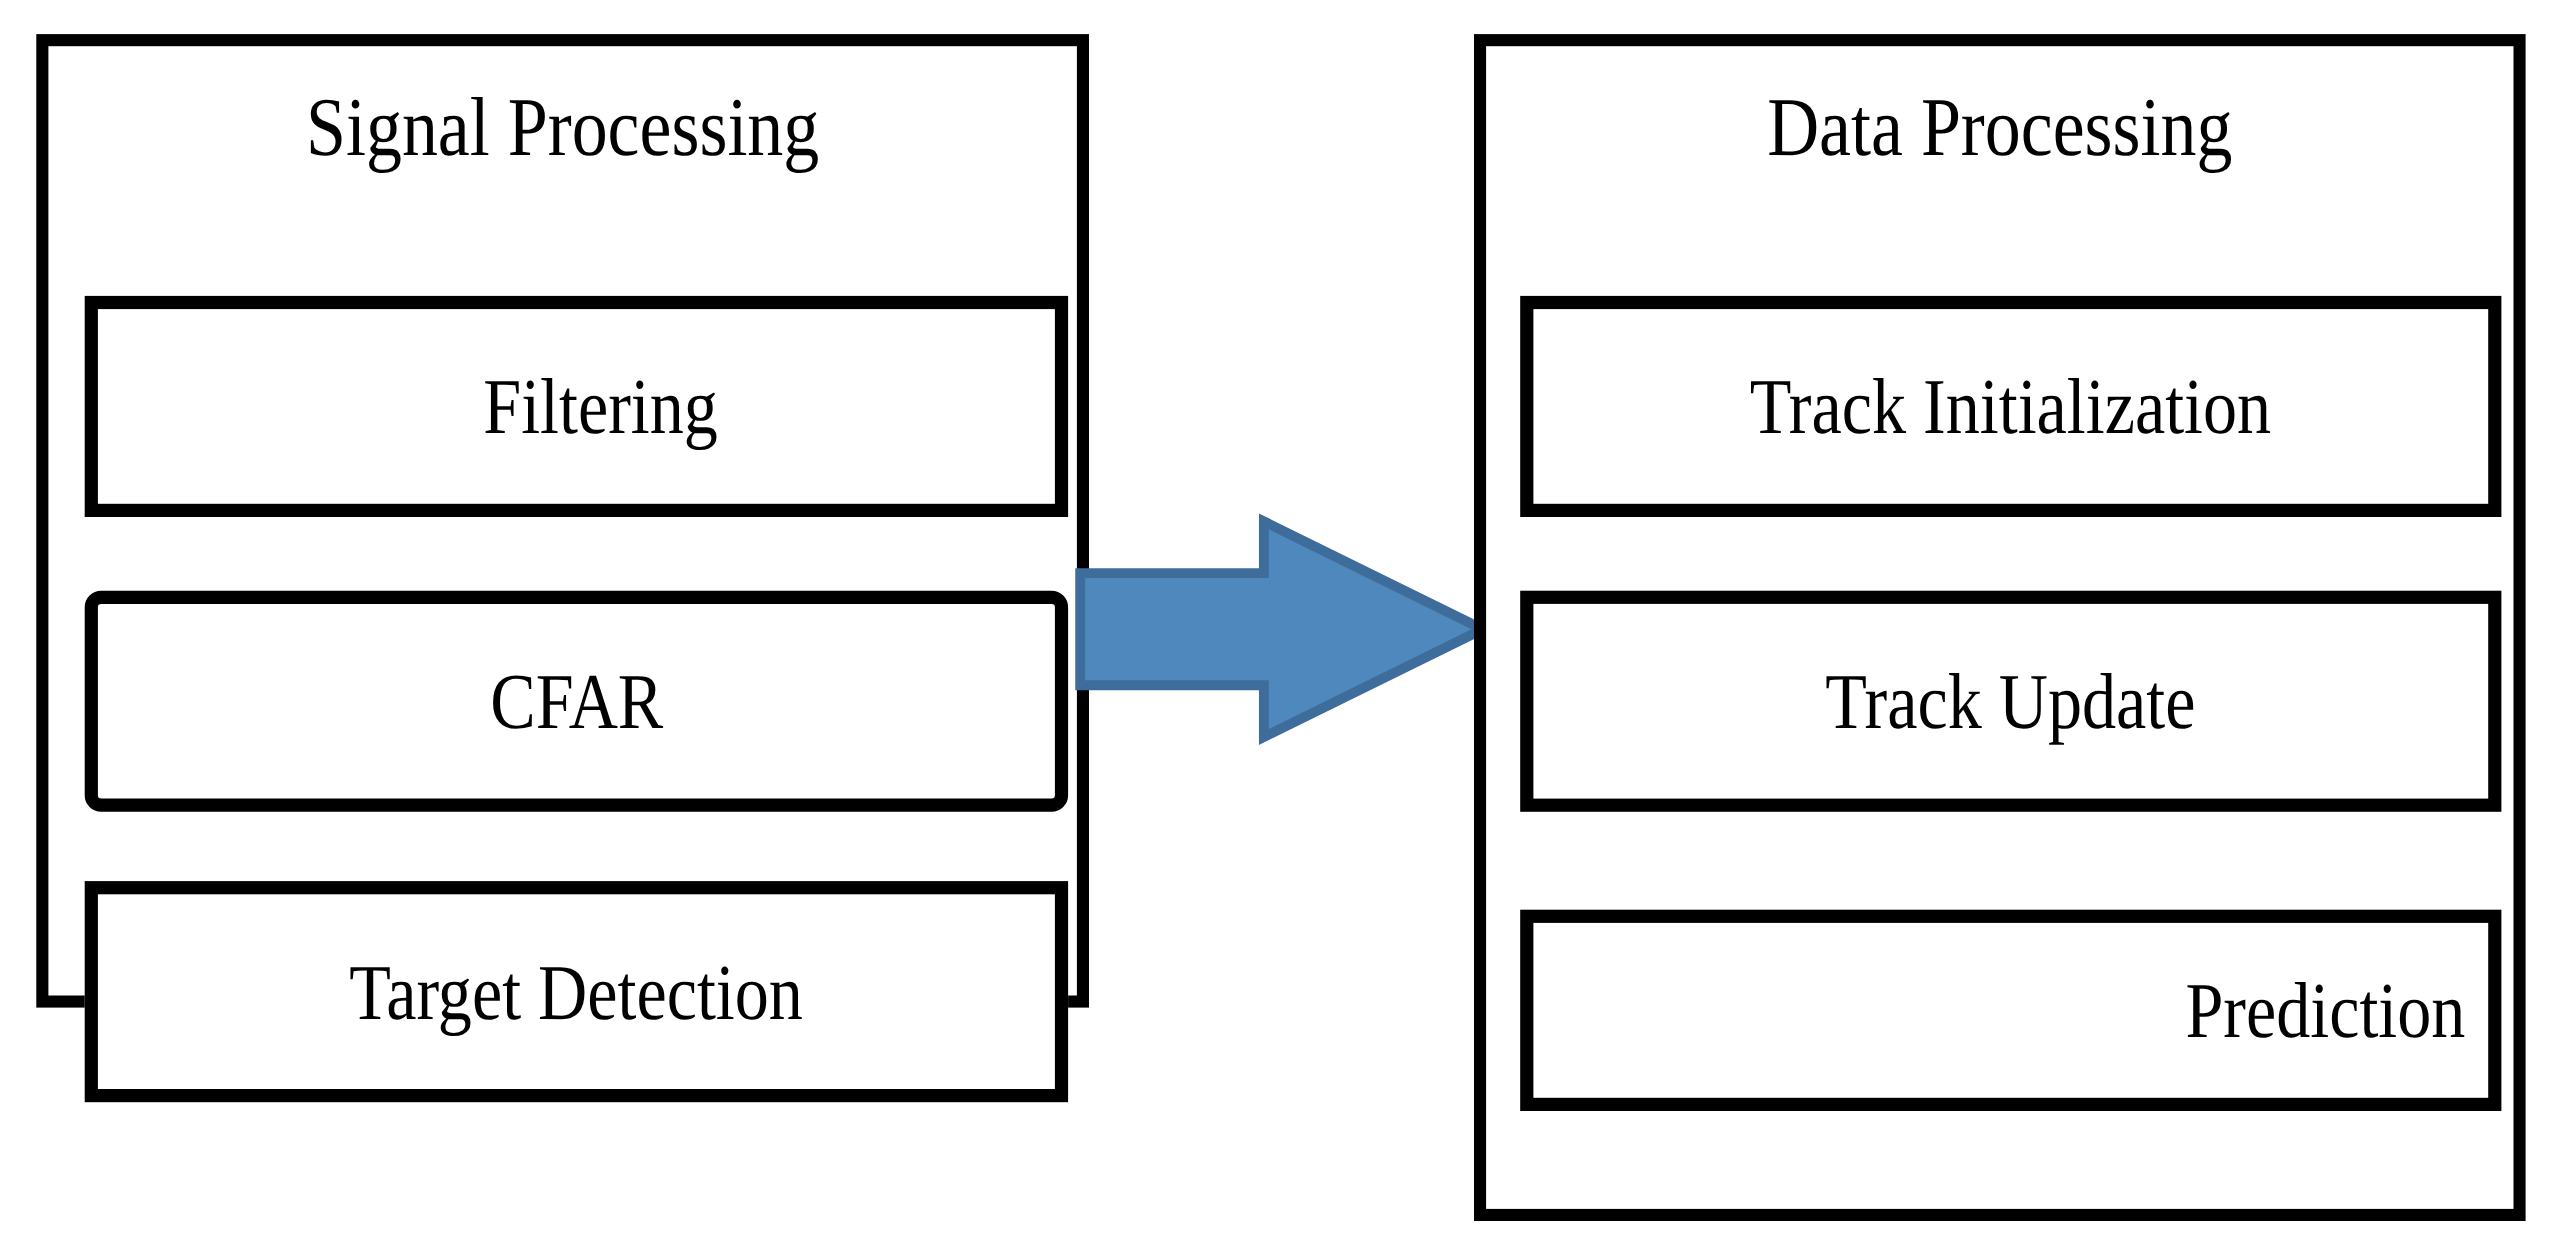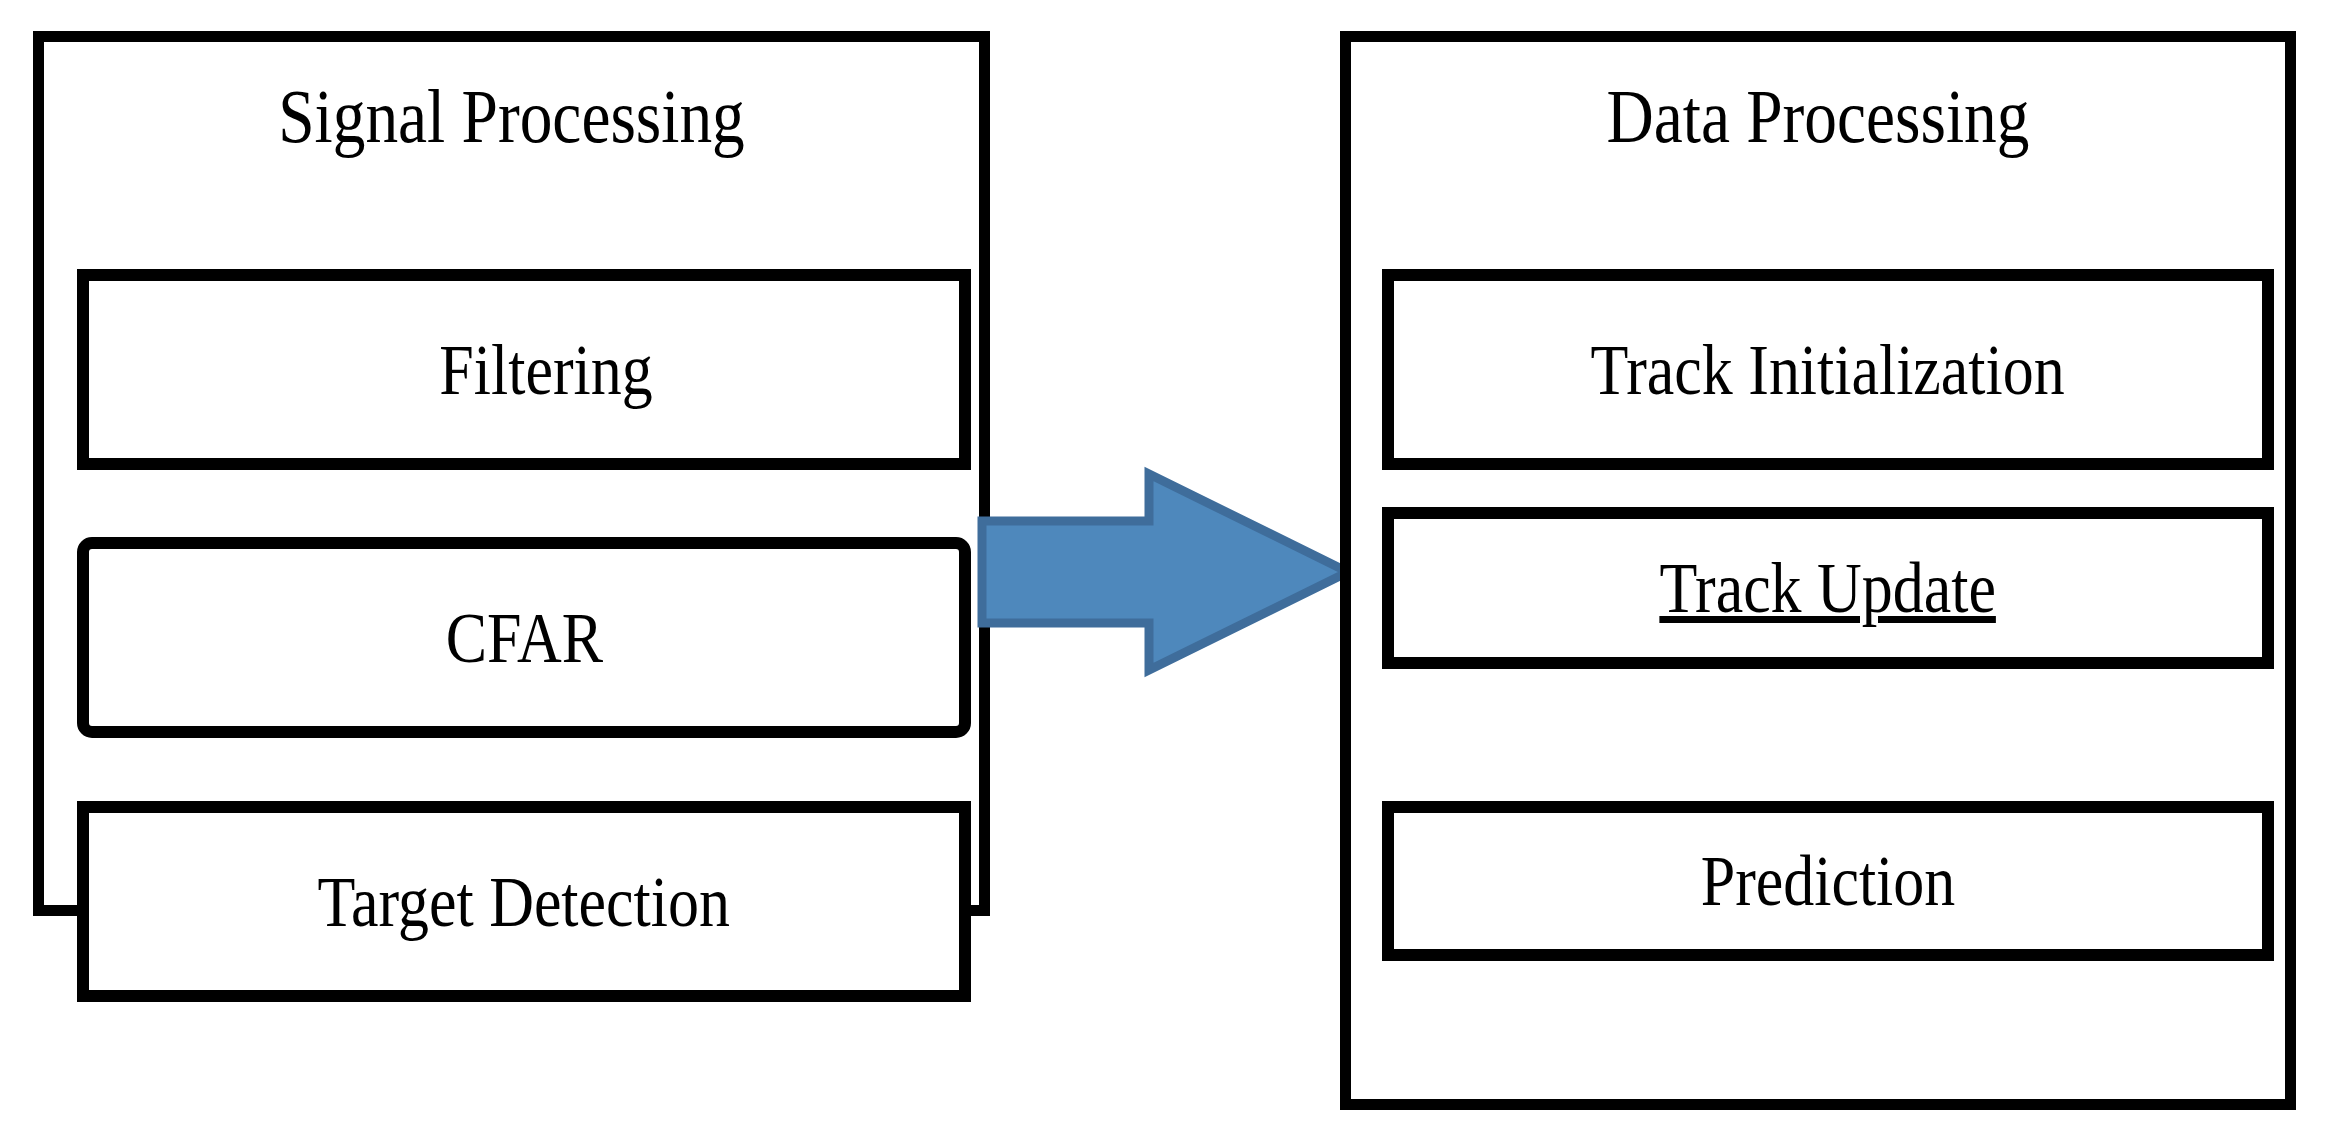--- a/index.html
+++ b/index.html
@@ -79,22 +79,22 @@
 
   
   #panel-signal-processing .stage { left: 33px; width: 894px; }
   #panel-signal-processing .stage.s0 { top: 227px; height: 201px; padding-left: 43px; }
   #panel-signal-processing .stage.s1 { top: 495px; height: 201px; border-radius: 15px; }
   #panel-signal-processing .stage.s2 { top: 759px; height: 201px; }
 
   
   #panel-data-processing .stage { left: 31px; width: 892px; }
   #panel-data-processing .stage.s0 { top: 227px; height: 201px; }
-  #panel-data-processing .stage.s1 { top: 465px; height: 162px; text-decoration: underline; }
-  #panel-data-processing .stage.s2 { top: 759px; height: 160px; }
+  #panel-data-processing .stage.s1 { top: 495px; height: 201px; }
+  #panel-data-processing .stage.s2 { top: 785px; height: 183px; justify-content: flex-end; }
 
   
   #flow-arrow {
     position: absolute;
     left: 975px;
     top: 462px;
     width: 380px;
     height: 220px;
     pointer-events: none;
   }

